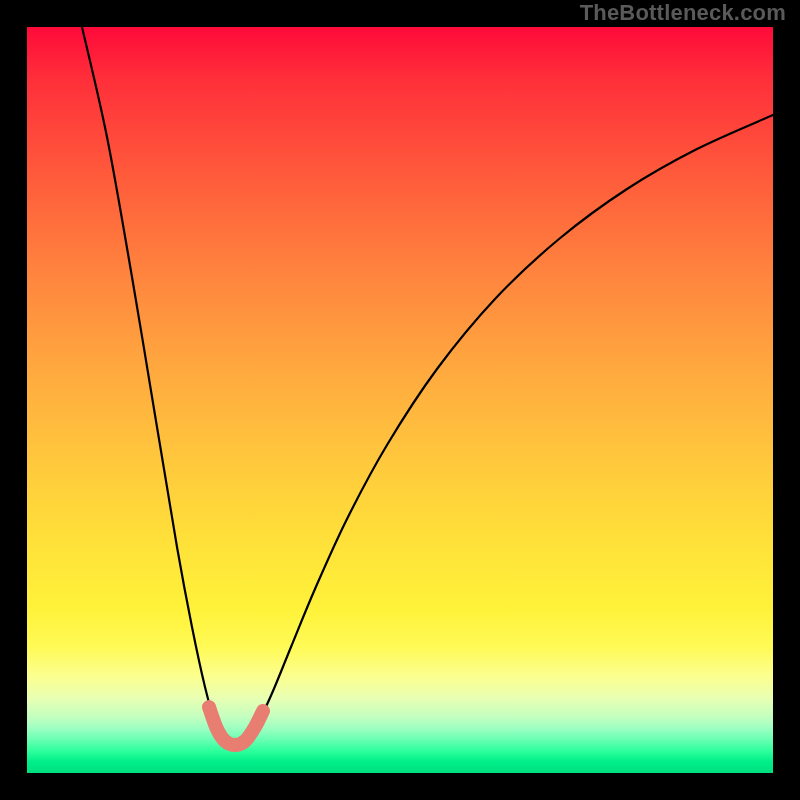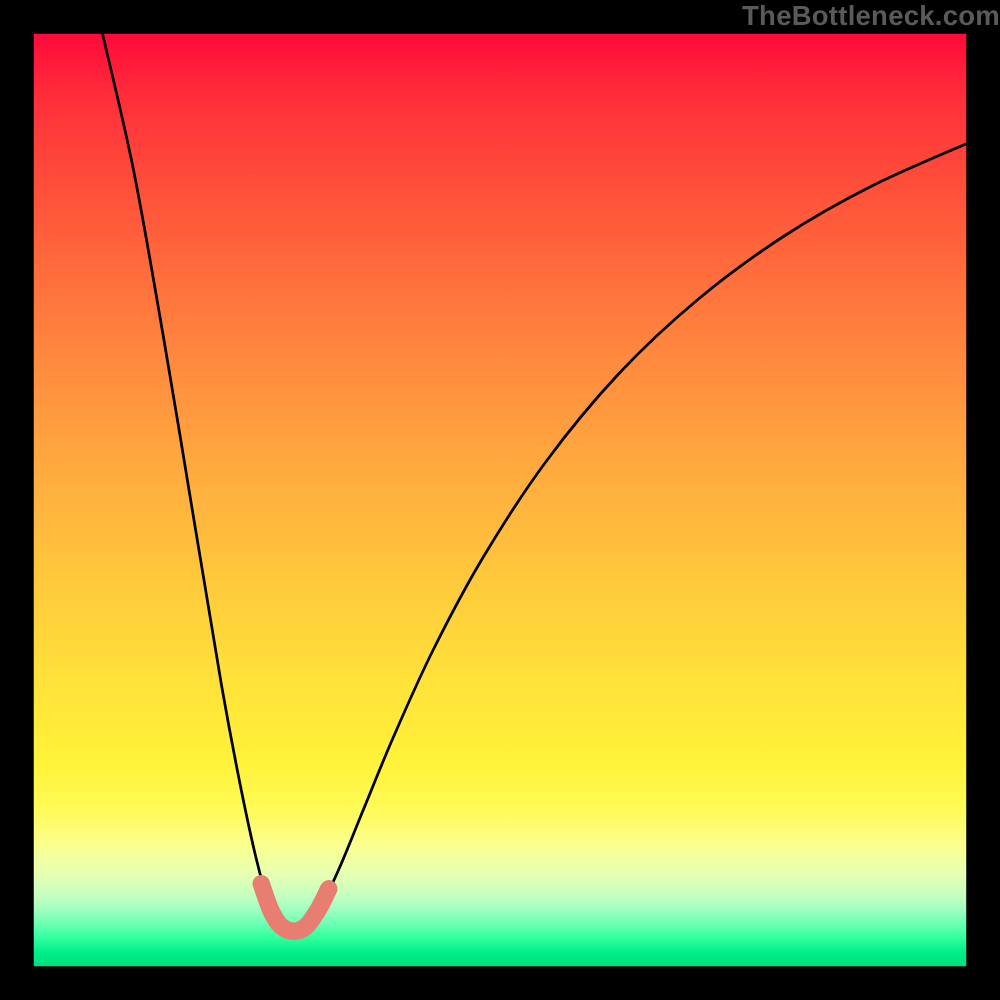--- a/index.html
+++ b/index.html
@@ -32,21 +32,21 @@
       #9dffc1 94%,
       #6affb3 95.5%,
       #2fff9d 97%,
       #00ef89 98.5%,
       #00df7e 100%
     );
   }
   .watermark {
     position: absolute;
     top: 0px;
-    right: 0;
+    right: 14px;
     font-family: Arial, Helvetica, sans-serif;
     font-size: 22px;
     font-weight: bold;
     color: #5a5a5a;
     letter-spacing: 0.2px;
   }
   svg.curve {
     position: absolute;
     left: 0;
     top: 0;

